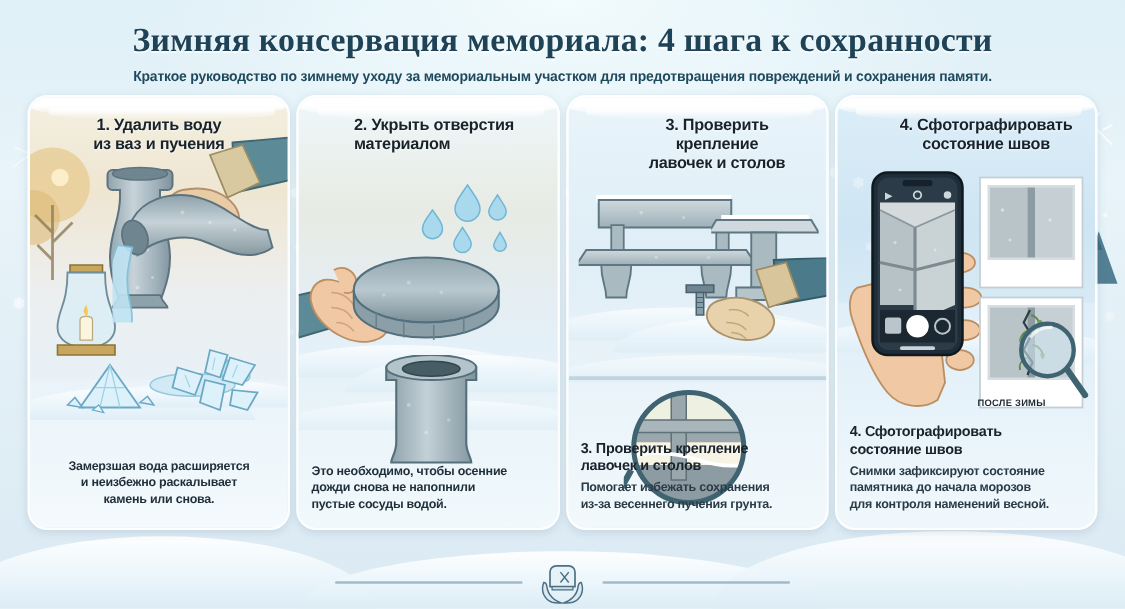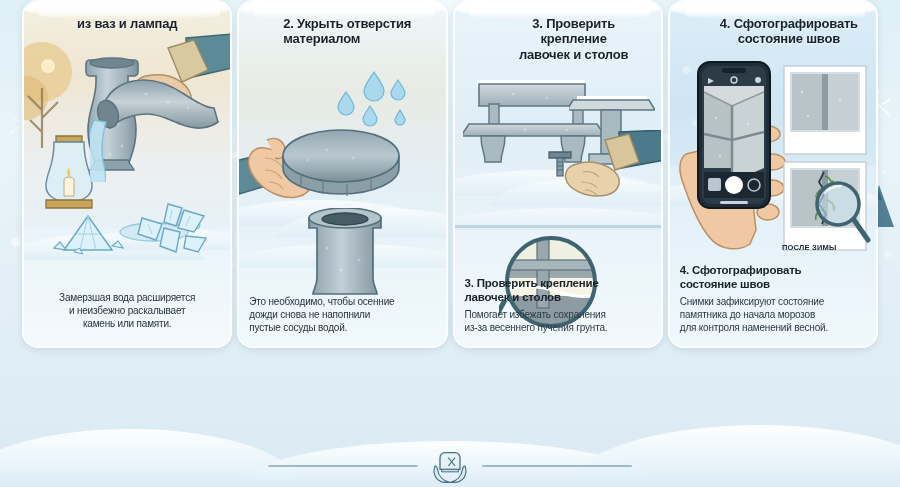--- a/index.html
+++ b/index.html
@@ -159,21 +159,21 @@
   .cap-head {
     font-size: 11.5px;
     font-weight: 700;
     color: #18222a;
     line-height: 1.2;
     margin-bottom: 3px;
     letter-spacing: -.2px;
   }
   .cap-body {
     font-size: 10px;
-    font-weight: 400;
+    font-weight: 700;
     color: #2a3b46;
     line-height: 1.3;
     letter-spacing: -.2px;
   }
   .p1 .cap-body, .p2 .cap-body { color:#1f2e38; }
 
   
   .footer {
     position:absolute;
     left:0; right:0; bottom: 0; height: 42px;
@@ -226,20 +226,24 @@
     <div class="flake dim" style="left:668px; top:244px; font-size:10px;">❄</div>
     <div class="flake" style="right:24px; top:120px; font-size:13px;">❄</div>
     <div class="flake dim" style="right:8px; top:250px; font-size:10px;">❄</div>
     <div class="flake dim" style="right:36px; top:300px; font-size:11px;">❄</div>
     <div class="dot" style="left:236px; top:196px; width:4px; height:4px;"></div>
     <div class="dot" style="left:458px; top:252px; width:4px; height:4px;"></div>
     <div class="dot" style="right:14px; top:170px; width:4px; height:4px;"></div>
     <div class="dot" style="right:44px; top:214px; width:3px; height:3px;"></div>
   </div>
 
+  <div class="header">
+    <div class="title">Зимняя консервация мемориала: 4 шага к сохранности</div>
+    <div class="subtitle">Краткое руководство по зимнему уходу за мемориальным участком для предотвращения повреждений и сохранения памяти.</div>
+  </div>
 
   <div class="panels">
 
     <div class="panel p1">
       <div class="panel-bg">
 
         <svg style="position:absolute; left:-6px; top:26px;" width="70" height="140" viewBox="0 0 70 140">
           <circle cx="24" cy="44" r="30" fill="#e7c98f" opacity=".75"></circle>
           <circle cx="8" cy="70" r="22" fill="#ddbb78" opacity=".6"></circle>
           <path d="M24 60 L24 120 M24 82 L10 68 M24 90 L40 74 M24 104 L12 92" stroke="#8e7a55" stroke-width="2.2" fill="none" opacity=".8"></path>
@@ -248,21 +252,22 @@
 
         <div style="position:absolute; left:0; right:0; bottom:0; height:118px; background:linear-gradient(180deg,#e9f3f9,#f4fafd);"></div>
         <div class="snowdrift" style="left:-20px; bottom:86px; width:200px; height:26px; opacity:.8;"></div>
         <div class="snowdrift" style="right:-30px; bottom:96px; width:180px; height:22px; opacity:.7;"></div>
       </div>
 
       <div class="snowcap"></div>
 
       <div class="panel-inner">
         <div class="step-head">
-          <div>из ваз и лампад</div>
+          <div>1. Удалить воду</div>
+          <div>из ваз и пучения</div>
         </div>
 
         <div class="art">
 
           <svg style="position:absolute; left:52px; top:48px;" width="72" height="128" viewBox="0 0 72 128">
             <defs>
               <linearGradient id="gran1" x1="0" y1="0" x2="1" y2="0">
                 <stop offset="0" stop-color="#8fa3ac"></stop>
                   <stop offset=".4" stop-color="#c7d3d9"></stop>
                 <stop offset=".75" stop-color="#9fb1ba"></stop>
@@ -340,21 +345,21 @@
             <g stroke="#9fd2e6" stroke-width=".9" fill="none">
               <path d="M44 8 L42 18 M62 14 L58 24 M20 22 L24 32"></path>
             </g>
           </svg>
         </div>
 
         <div class="caption">
           <div class="cap-body">
             <div>Замерзшая вода расширяется</div>
             <div>и неизбежно раскалывает</div>
-            <div>камень или памяти.</div>
+            <div>камень или снова.</div>
           </div>
         </div>
       </div>
     </div>
 
     <div class="panel p2">
       <div class="panel-bg">
         <div style="position:absolute; left:0; right:0; bottom:0; height:150px; background:linear-gradient(180deg,#e4f0f7,#f1f9fc);"></div>
         <div class="snowdrift" style="left:-30px; bottom:120px; width:220px; height:26px; opacity:.75;"></div>
         <div class="snowdrift" style="right:-40px; bottom:108px; width:210px; height:30px; opacity:.7;"></div>

